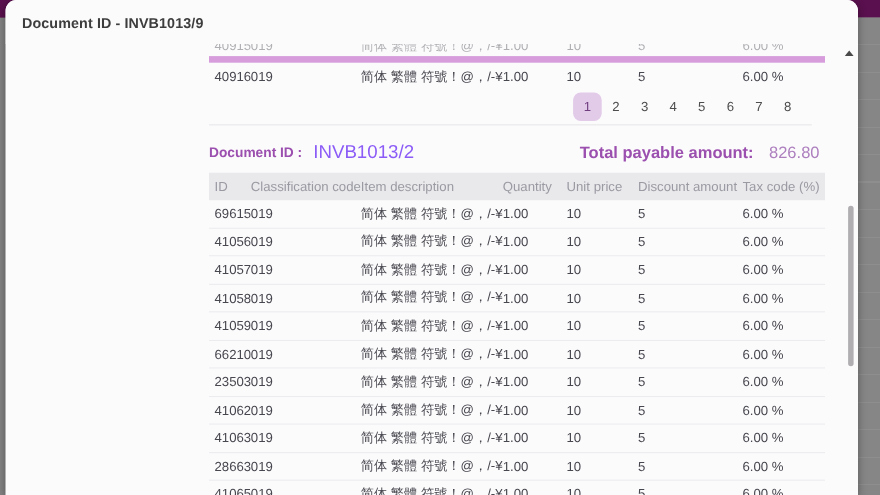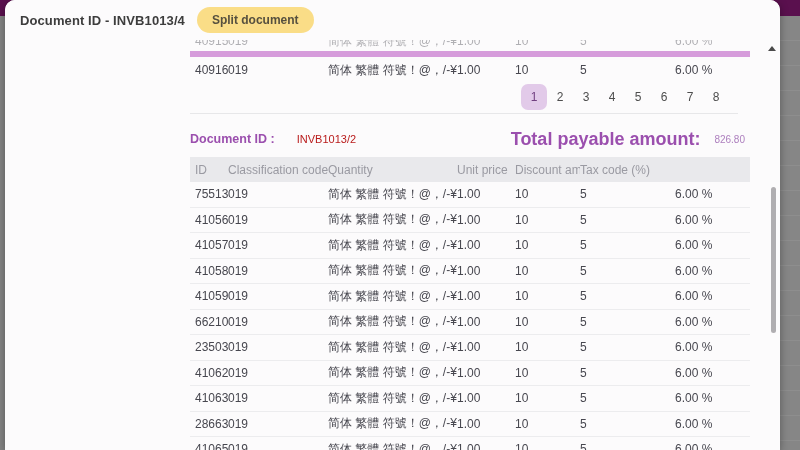--- a/index.html
+++ b/index.html
@@ -44,26 +44,26 @@
 
   .pagination { position:absolute; left:516px; top:84px; display:flex; z-index:1; }
   .page-btn {
     width:26px; height:26px; display:flex; align-items:center; justify-content:center;
     font-size:12px; color:#4d4d4d; cursor:pointer; border-radius:7px; background:transparent; border:none;
   }
   .page-btn.active { background:#e2cae9; color:#713f80; }
 
   .section-divider { position:absolute; left:185px; top:113px; width:548px; height:1px; background:#e7e7e9; }
 
-  .doc-info { position:absolute; left:185px; top:130px; width:555px; height:18px; z-index:1; display:flex; align-items:center;gap:12px; }
+  .doc-info { position:absolute; left:185px; top:130px; width:555px; height:18px; z-index:1; display:flex; align-items:center; }
   .doc-id-label { font-size:12.5px; font-weight:bold; color:#9b4fae; }
-  .doc-id-value { font-size:11px; color:#b91c1c; margin-left:10px; }
+  .doc-id-value { font-size:17px; color:#8b5cf6; margin-left:10px; }
   .doc-total { margin-left:auto; display:flex; align-items:center; }
-  .total-label { font-size:18px; font-weight:bold; color:#9b4fae; }
-  .total-value { font-size:10px; color:#ad7fbe; margin-left:14px; }
+  .total-label { font-size:15px; font-weight:bold; color:#9b4fae; }
+  .total-value { font-size:15px; color:#ad7fbe; margin-left:14px; }
 
   .data-table { position:absolute; left:185px; top:157px; z-index:1; }
   .thead { background:#e9e9ec; height:25px; }
   .th { font-size:12px; color:#9a9aa2; white-space:nowrap; overflow:hidden; }
   .th:first-child { padding-left:5px; }
   .trow { height:25.5px; border-bottom:1px solid #ececee; }
 
   .scroll-up-arrow {
     position:absolute; left:763px; top:46px; z-index:6;
     width:0; height:0; border-left:4px solid transparent; border-right:4px solid transparent;
@@ -76,22 +76,21 @@
 </style>
 </head>
 <body>
 
 <div class="top-bar"></div>
 <div class="backdrop-strip"></div>
 
 <div class="modal">
 
   <div class="modal-header">
-    <span class="modal-title">Document ID - INVB1013/4</span>
-    <button class="split-chip">Split document</button>
+    <span class="modal-title">Document ID - INVB1013/9</span>
   </div>
 
   <div class="cutoff-row grid-row" id="cutoff-row">
       <div class="cell">40915</div>
       <div class="cell">019</div>
       <div class="cell">简体 繁體 符號！@，/-¥#@</div>
       <div class="cell">1.00</div>
       <div class="cell">10</div>
       <div class="cell">5</div>
       <div class="cell">6.00 %</div>
@@ -125,28 +124,29 @@
     <span class="doc-total">
       <span class="total-label">Total payable amount:</span>
       <span class="total-value">826.80</span>
     </span>
   </div>
 
   <div class="data-table">
     <div class="thead grid-row" id="table-head">
         <div class="th">ID</div>
         <div class="th">Classification code</div>
+        <div class="th">Item description</div>
         <div class="th">Quantity</div>
         <div class="th">Unit price</div>
         <div class="th">Discount amount</div>
         <div class="th">Tax code (%)</div>
       </div>
     <div id="table-body">
         <div class="trow grid-row">
-          <div class="cell">75513</div>
+          <div class="cell">69615</div>
           <div class="cell">019</div>
           <div class="cell">简体 繁體 符號！@，/-¥#@</div>
           <div class="cell">1.00</div>
           <div class="cell">10</div>
           <div class="cell">5</div>
           <div class="cell">6.00 %</div>
         </div>
         <div class="trow grid-row">
           <div class="cell">41056</div>
           <div class="cell">019</div>

